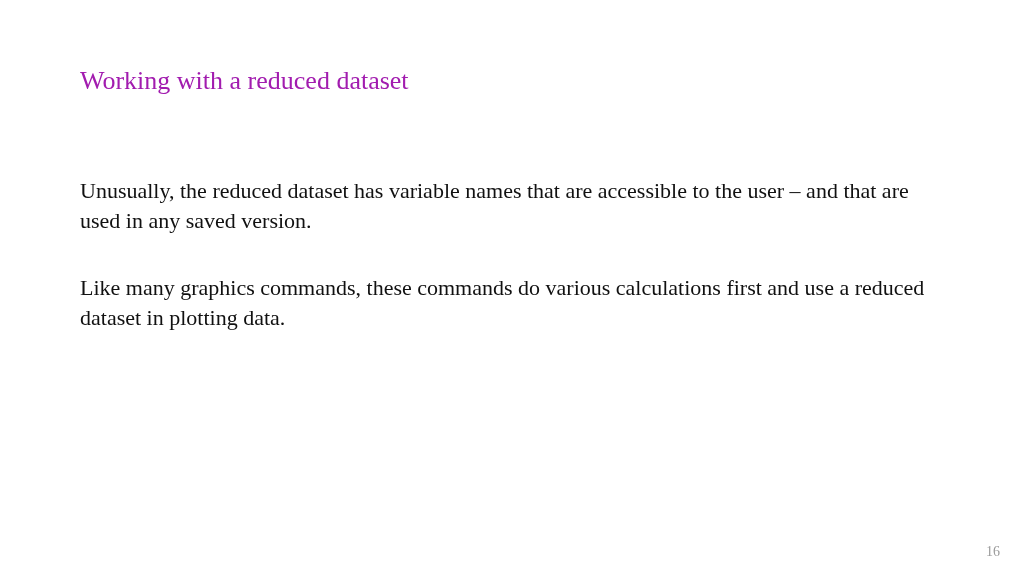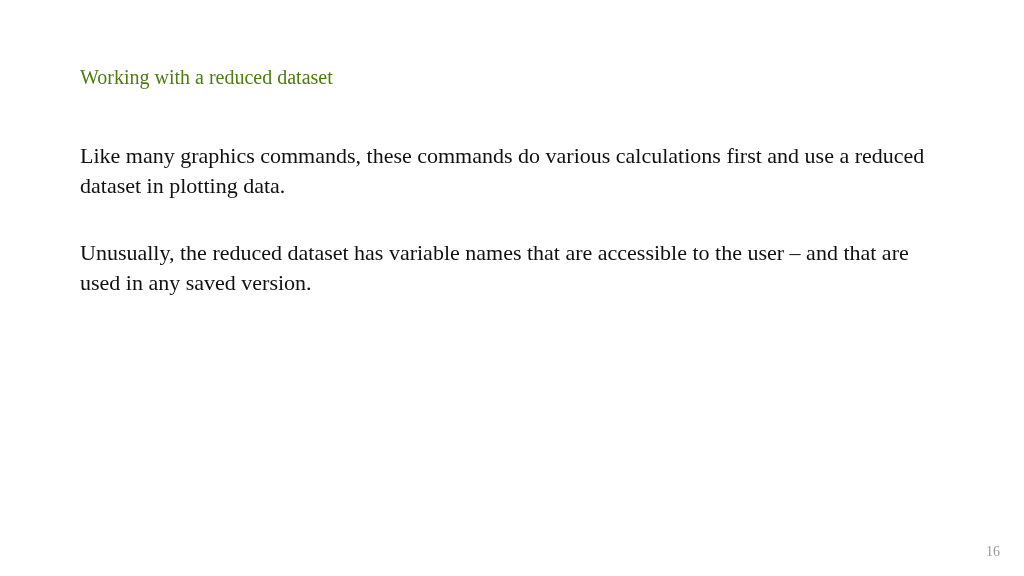--- a/index.html
+++ b/index.html
@@ -16,24 +16,24 @@
       overflow: hidden;
       position: relative;
     }
     .slide {
       width: 100%;
       height: 100%;
       padding: 66px 80px 40px 80px;
       position: relative;
     }
     .title {
-      font-size: 20px;
+      font-size: 26px;
       font-weight: 400;
-      margin-bottom: 52px;
-      color: #4d7c0f;
+      margin-bottom: 80px;
+      color: #a21caf;
     }
     .body-text {
       font-size: 22px;
       line-height: 1.35;
       margin-bottom: 38px;
       color: #111;
       max-width: 860px;
     }
     .page-number {
       position: absolute;
@@ -45,19 +45,19 @@
       text-align: right;
     }
   </style>
 </head>
 <body>
 
 <div class="slide">
 
   <h1 class="title">Working with a reduced dataset</h1>
 
+  <p class="body-text">Unusually, the reduced dataset has variable names that are accessible to the user – and that are used in any saved version.</p>
+
   <p class="body-text">Like many graphics commands, these commands do various calculations first and use a reduced dataset in plotting data.</p>
-
-  <p class="body-text">Unusually, the reduced dataset has variable names that are accessible to the user – and that are used in any saved version.</p>
 
   <div class="page-number">16</div>
 
 </div>
 
 </body></html>

